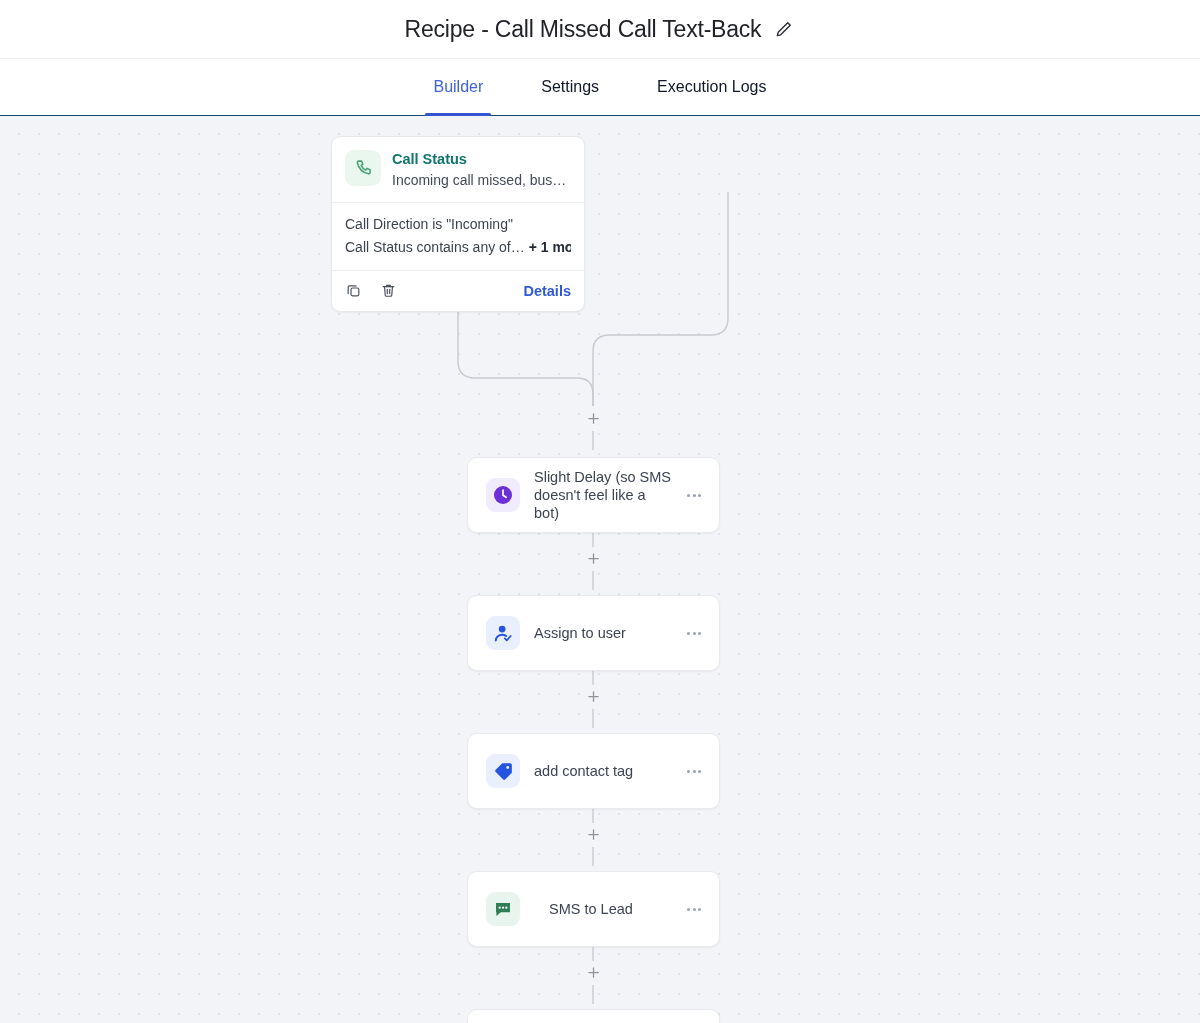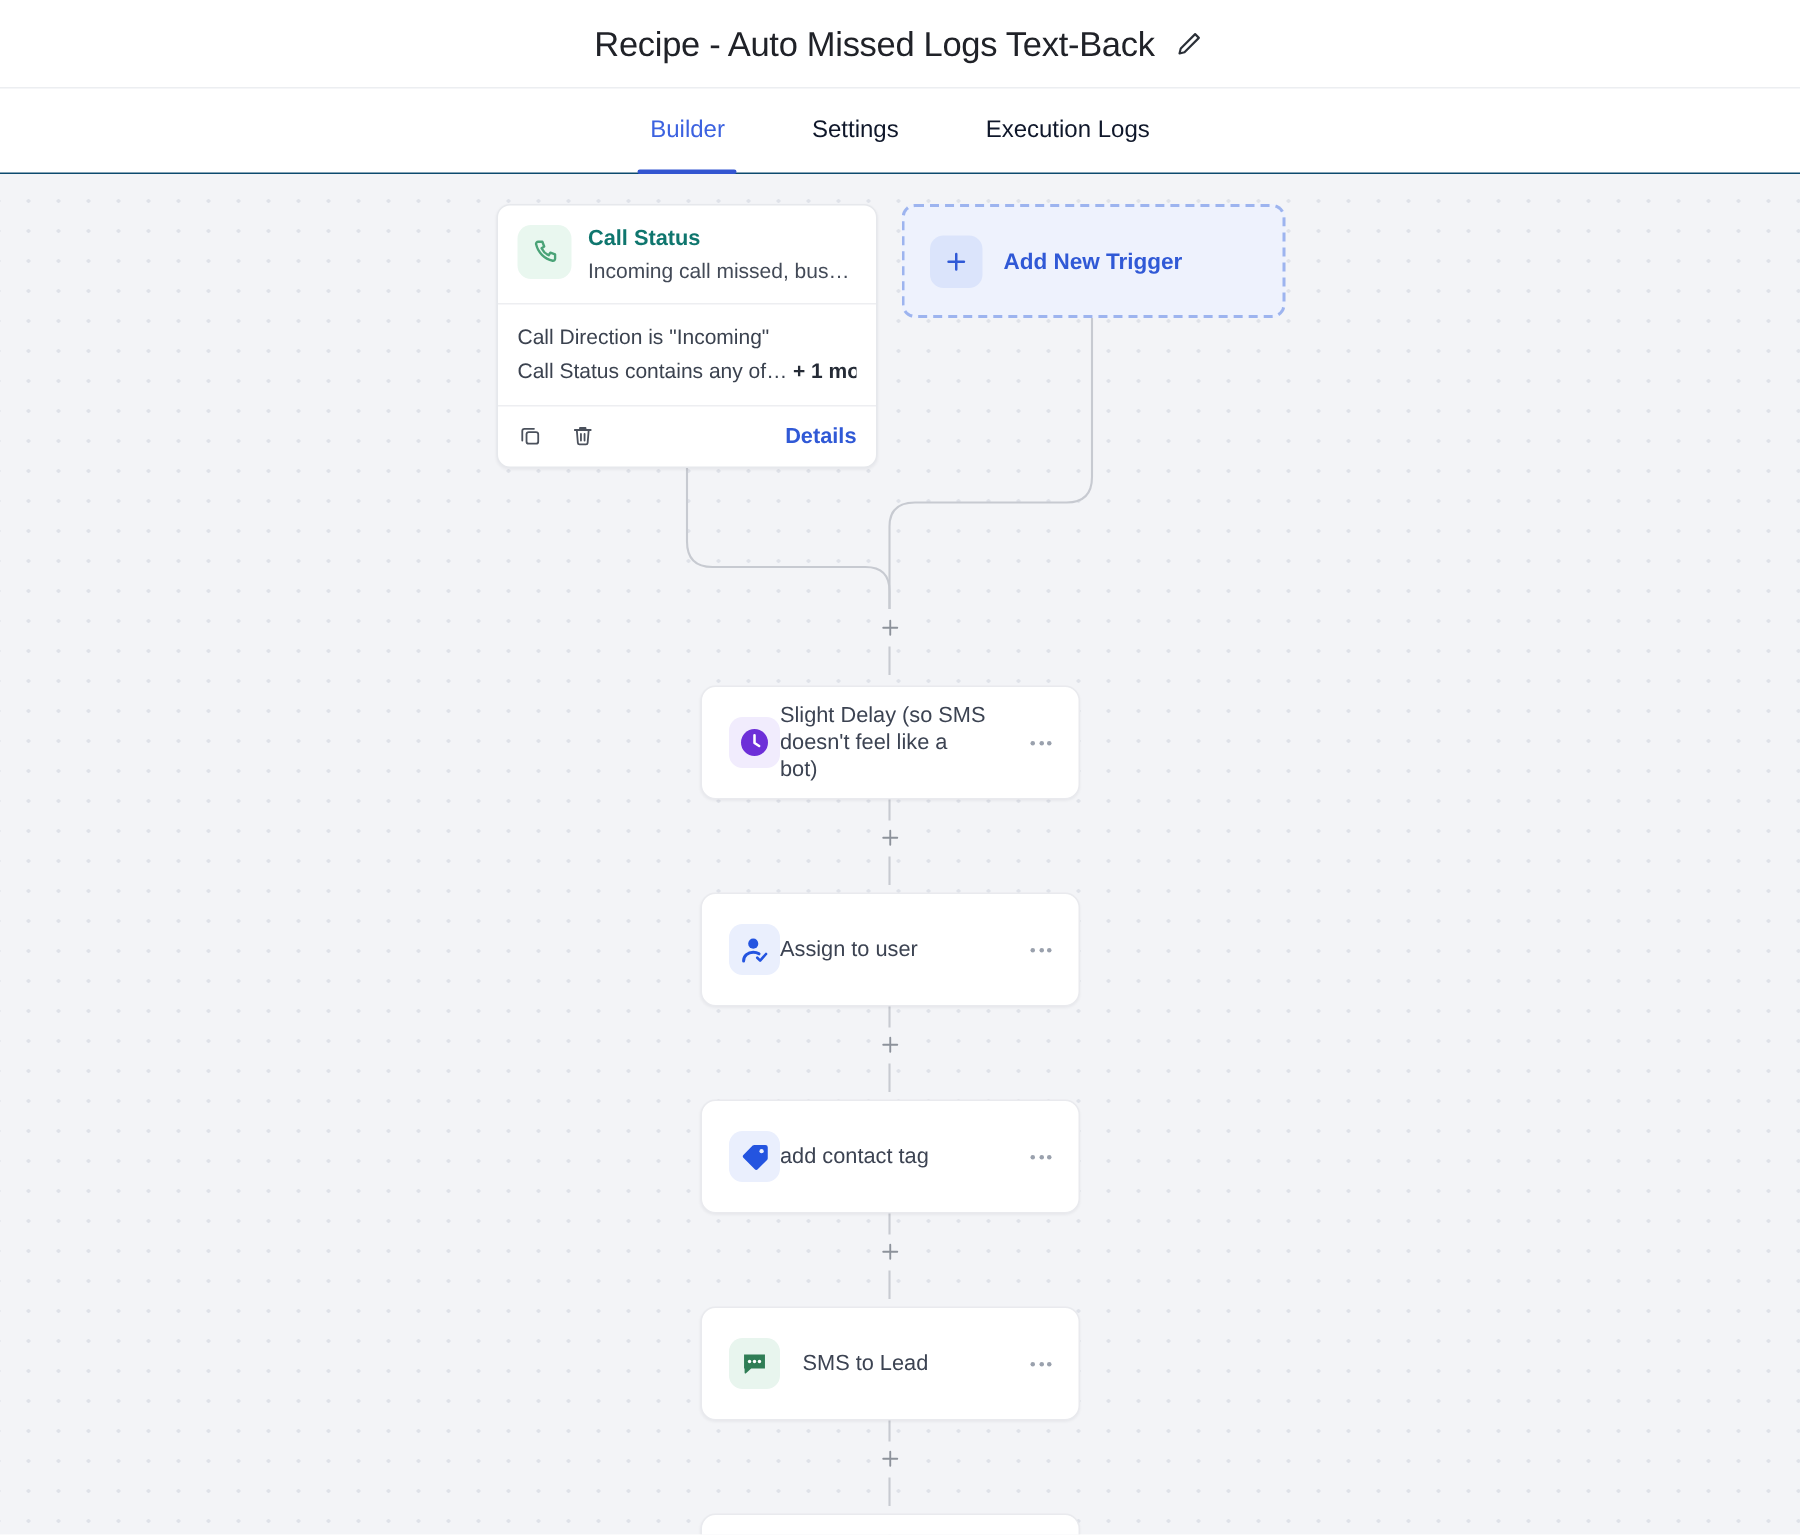--- a/index.html
+++ b/index.html
@@ -224,20 +224,21 @@
     display: flex;
     align-items: center;
     padding: 0 14px 0 18px;
     cursor: pointer;
   }
   .action-card .icon-tile { width: 34px; height: 34px; flex: 0 0 34px; border-radius: 9px; }
   .tile-lavender { background: #f1ecfd; }
   .tile-blue-soft { background: #eaeffd; }
   .tile-green-pale { background: #e8f5ee; }
   .action-label {
+    margin-left: 14px;
     font-size: 14.5px;
     color: #3c4352;
     line-height: 18px;
     max-width: 140px;
   }
   .dots-btn {
     margin-left: auto;
     width: 22px;
     height: 22px;
     display: flex;
@@ -258,21 +259,21 @@
   .action-card.partial {
     height: 76px;
     overflow: hidden;
   }
 </style>
 </head>
 <body>
 
 <div class="app-header">
   <div class="title-wrap">
-    <span class="page-title">Recipe - Auto Missed Logs Text-Back</span>
+    <span class="page-title">Recipe - Call Missed Call Text-Back</span>
     <span class="pencil-btn">
       <svg width="20" height="20" viewBox="0 0 24 24" fill="none" stroke="#2b3038" stroke-width="1.7" stroke-linecap="round" stroke-linejoin="round">
         <path d="M16.5 4.5l3 3L8 19l-4 1 1-4z"></path>
       </svg>
     </span>
   </div>
 </div>
 
 <div class="tab-bar">
   <div class="tab active">
@@ -343,28 +344,20 @@
           <path d="M4.5 6.6h15"></path>
           <path d="M9.4 6.6V4.7h5.2v1.9"></path>
           <path d="M6.4 6.6l1 12.1a1.5 1.5 0 001.5 1.4h6.2a1.5 1.5 0 001.5-1.4l1-12.1"></path>
           <path d="M10.3 10.3v6.2M13.7 10.3v6.2"></path>
         </svg>
       </span>
       <span class="details-link">Details</span>
     </div>
   </div>
 
-  <div class="add-trigger">
-    <span class="add-plus-tile">
-      <svg width="19" height="19" viewBox="0 0 24 24" fill="none" stroke="#3059d6" stroke-width="2.1" stroke-linecap="round">
-        <path d="M12 5.5v13M5.5 12h13"></path>
-      </svg>
-    </span>
-    <span class="add-trigger-label">Add New Trigger</span>
-  </div>
 
   <div class="plus-handle" style="left:593px; top:302px;">
     <svg width="15" height="15" viewBox="0 0 24 24" fill="none" stroke="#8d929b" stroke-width="2" stroke-linecap="round">
         <path d="M12 4.5v15M4.5 12h15"></path>
       </svg>
   </div>
   <div class="plus-handle" style="left:593px; top:442px;">
     <svg width="15" height="15" viewBox="0 0 24 24" fill="none" stroke="#8d929b" stroke-width="2" stroke-linecap="round">
         <path d="M12 4.5v15M4.5 12h15"></path>
       </svg>

